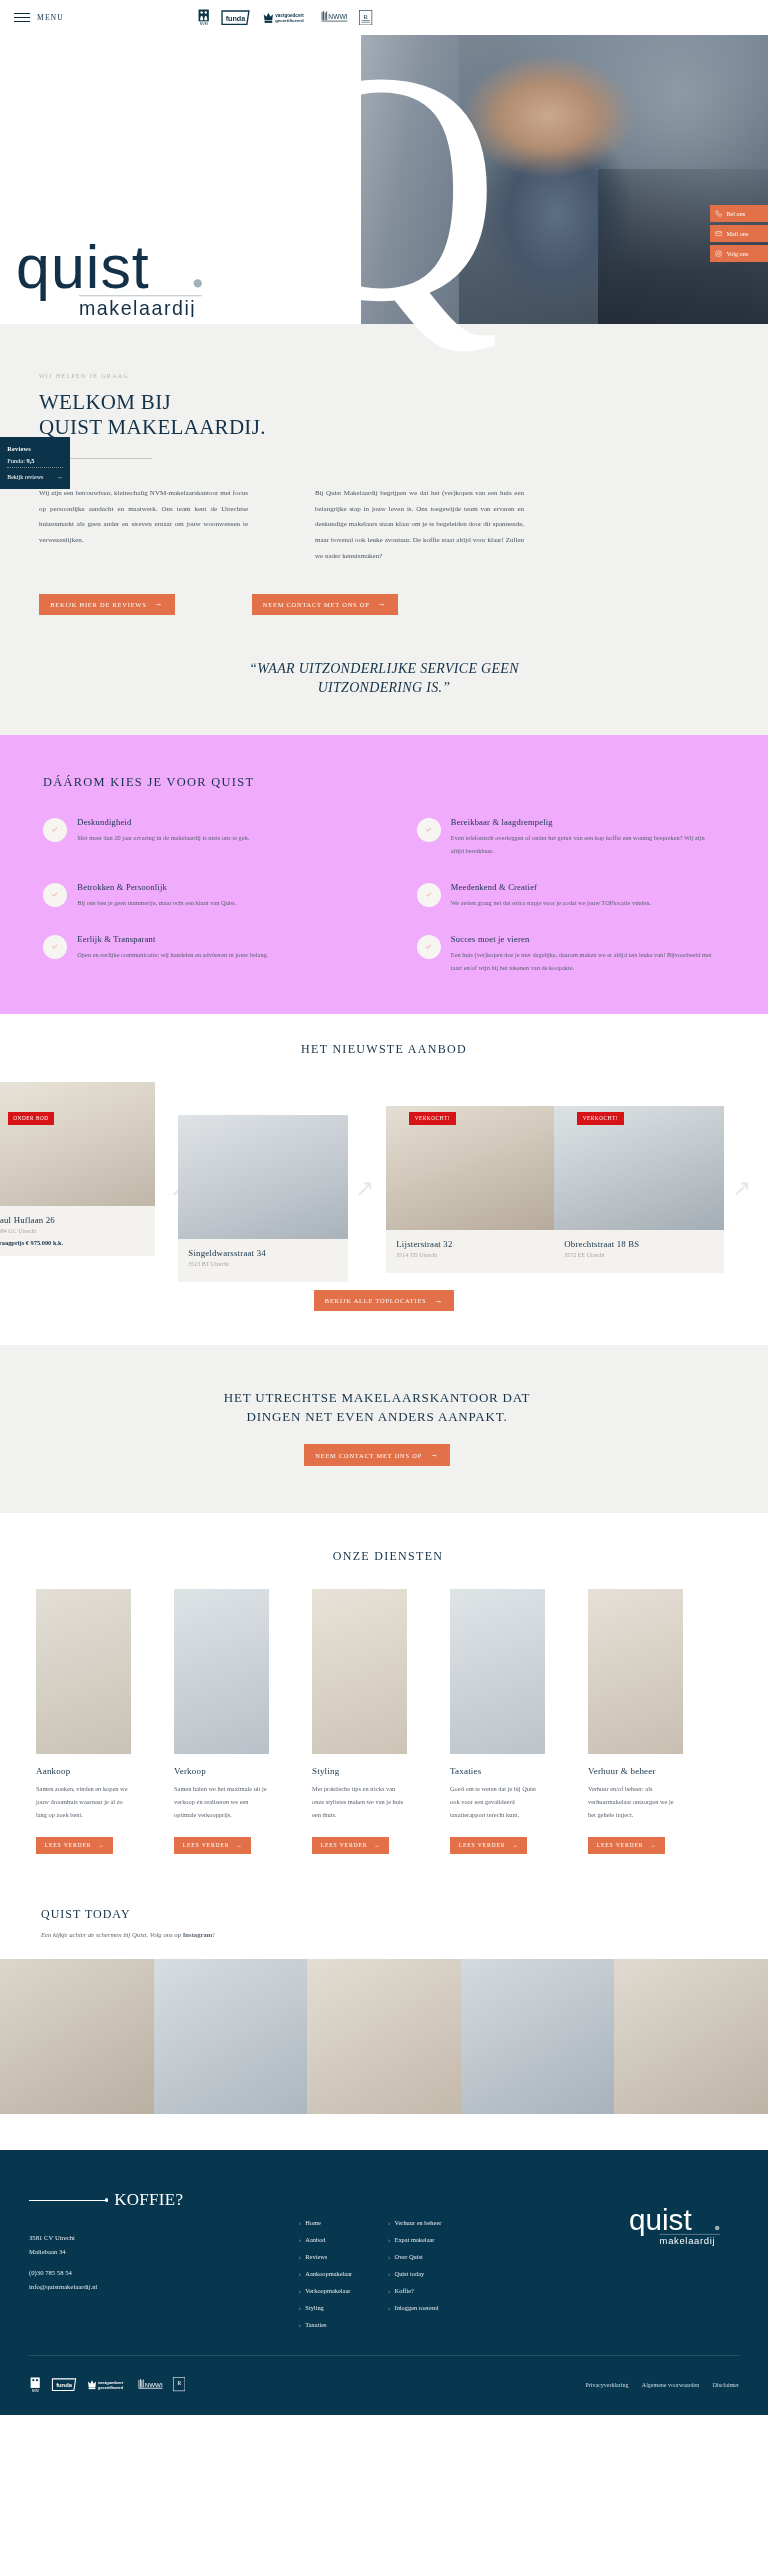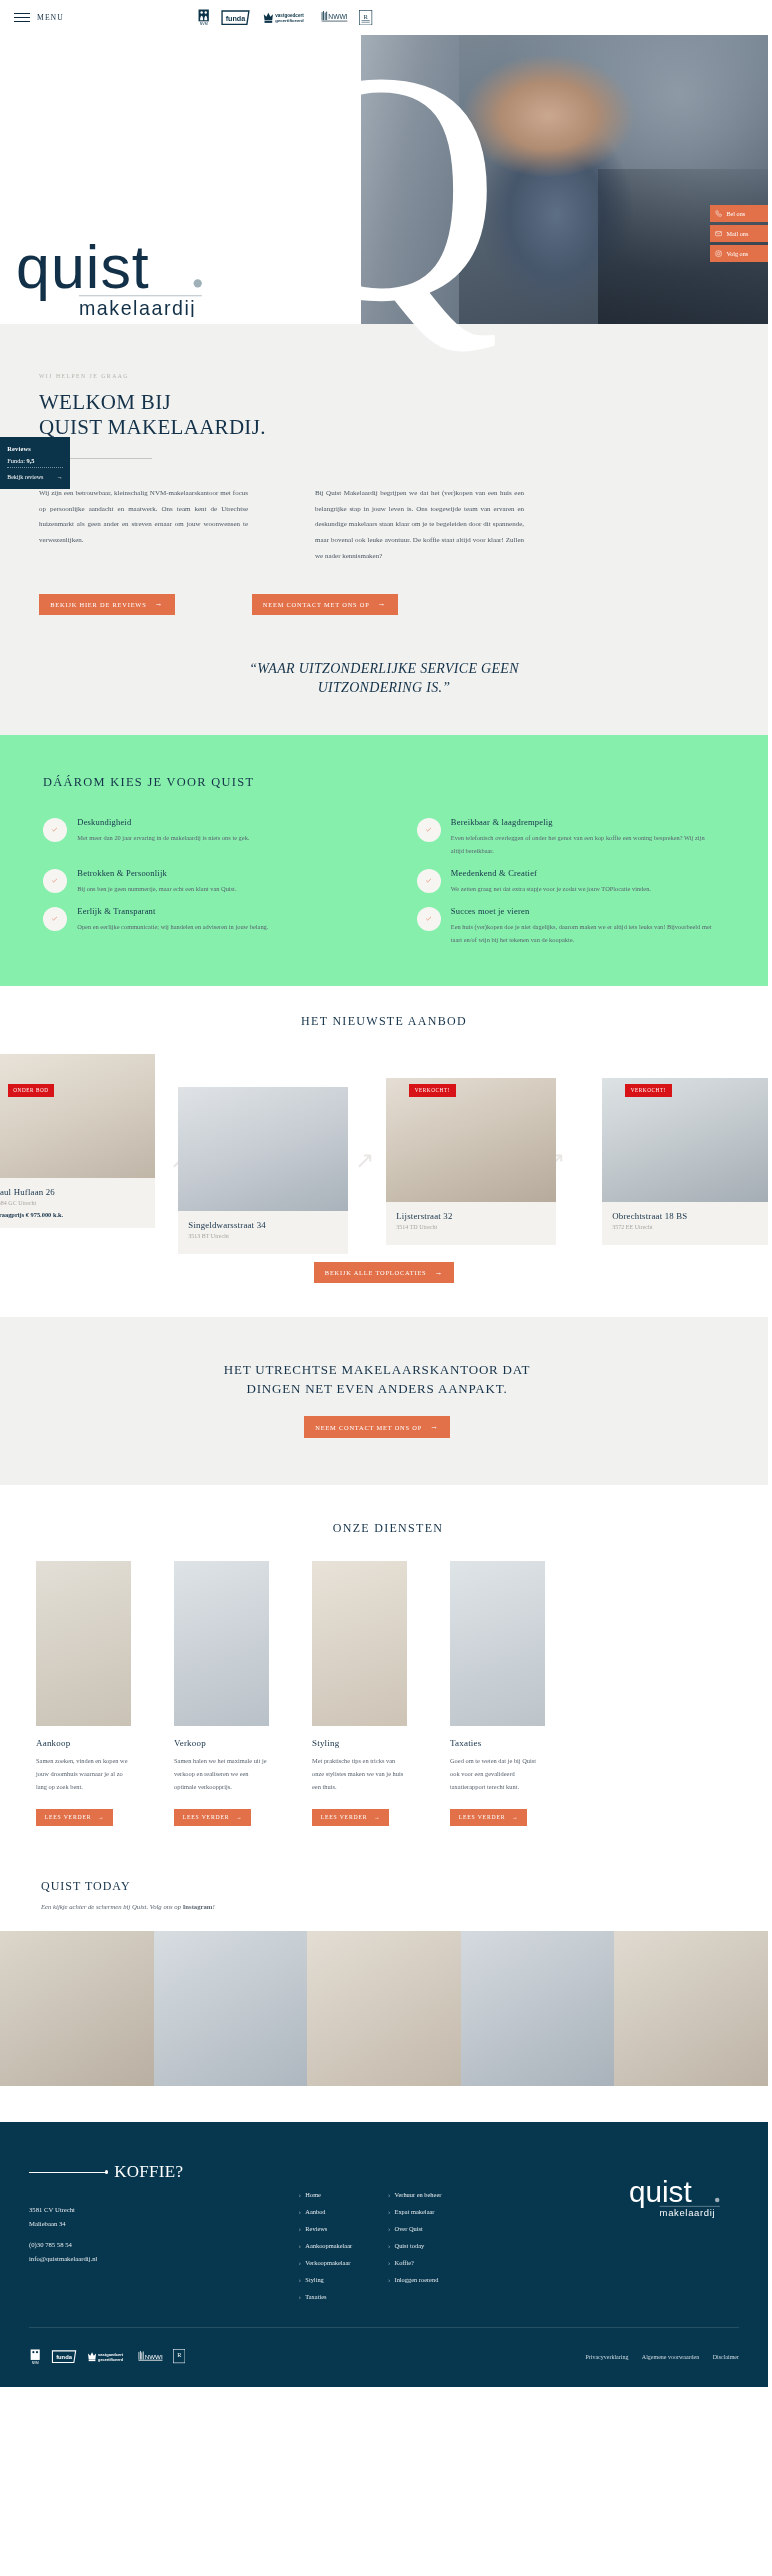--- a/index.html
+++ b/index.html
@@ -92,25 +92,25 @@
   .btn-row { display:flex; gap:77px; margin-top:29px; }
 
   
   .sec-quote { background:#f1f1ef; padding:13.4px 0 38px 0; text-align:center; }
   .quote {
     font-style:italic; font-size:14px; line-height:1.32; color:#143249;
     letter-spacing:0.3px; width:464px; margin:0 auto;
   }
 
   
-  .sec-why { background:#86efac; padding:40px 0 39px 8px; }
+  .sec-why { background:#f0abfc; padding:40px 0 39px 8px; }
   .h-mid {
     font-size:12.4px; letter-spacing:1.3px; color:#143249; margin-bottom:27px; font-weight:400;
   }
-  .why-grid { display:grid; grid-template-columns:1fr 1fr; gap:10px 57px; }
+  .why-grid { display:grid; grid-template-columns:1fr 1fr; gap:24px 57px; }
   .why-item { display:flex; gap:10.3px; }
   .check-circle {
     width:24px; height:24px; border-radius:50%; background:#f7f5f2; flex:none;
     display:flex; align-items:center; justify-content:center; margin-top:1px;
   }
   .check-circle svg { width:7.2px; height:7.2px; }
   .why-item h3 { font-size:8.5px; font-weight:400; color:#143249; letter-spacing:0.2px; margin-bottom:5.2px; }
   .why-item p { font-size:6.4px; line-height:2.0; color:#5a6470; max-width:268px; }
 
   
@@ -451,21 +451,21 @@
       <div class="cslide" style="left:366px; top:24px;margin-left:20px;">
         <div class="thumb ph-3">
           <div class="badge" style="left:23px;top:6.2px;">VERKOCHT!</div>
         </div>
         <div class="card-info">
           <div class="addr">Lijsterstraat 32</div>
           <div class="zip">3514 TD Utrecht</div>
         </div>
       </div>
 
-      <div class="cslide" style="left:554px; top:24px;margin-left:48px;">
+      <div class="cslide" style="left:554px; top:24px;">
         <div class="thumb ph-4">
           <div class="badge" style="left:23px;top:6.2px;">VERKOCHT!</div>
         </div>
         <div class="card-info">
           <div class="addr">Obrechtstraat 18 BS</div>
           <div class="zip">3572 EE Utrecht</div>
         </div>
       </div>
     </div>
 
@@ -517,20 +517,29 @@
         <p>Met praktische tips en tricks van onze stylistes maken we van je huis een thuis.</p>
         <div class="btn-sm">
           <span>LEES VERDER</span>
           <span>→</span>
         </div>
       </div>
       <div class="svc">
         <div class="svc-img si-4"></div>
         <h3>Taxaties</h3>
         <p>Goed om te weten dat je bij Quist ook voor een gevalideerd taxatierapport terecht kunt.</p>
+        <div class="btn-sm">
+          <span>LEES VERDER</span>
+          <span>→</span>
+        </div>
+      </div>
+      <div class="svc">
+        <div class="svc-img si-5"></div>
+        <h3>Verhuur &amp; beheer</h3>
+        <p>Verhuur en/of beheer: als verhuurmakelaar ontzorgen we je het gehele traject.</p>
         <div class="btn-sm">
           <span>LEES VERDER</span>
           <span>→</span>
         </div>
       </div>
     </div>
   </div>
 
   <div class="sec-today">
     <div style="padding-left:41px;">

